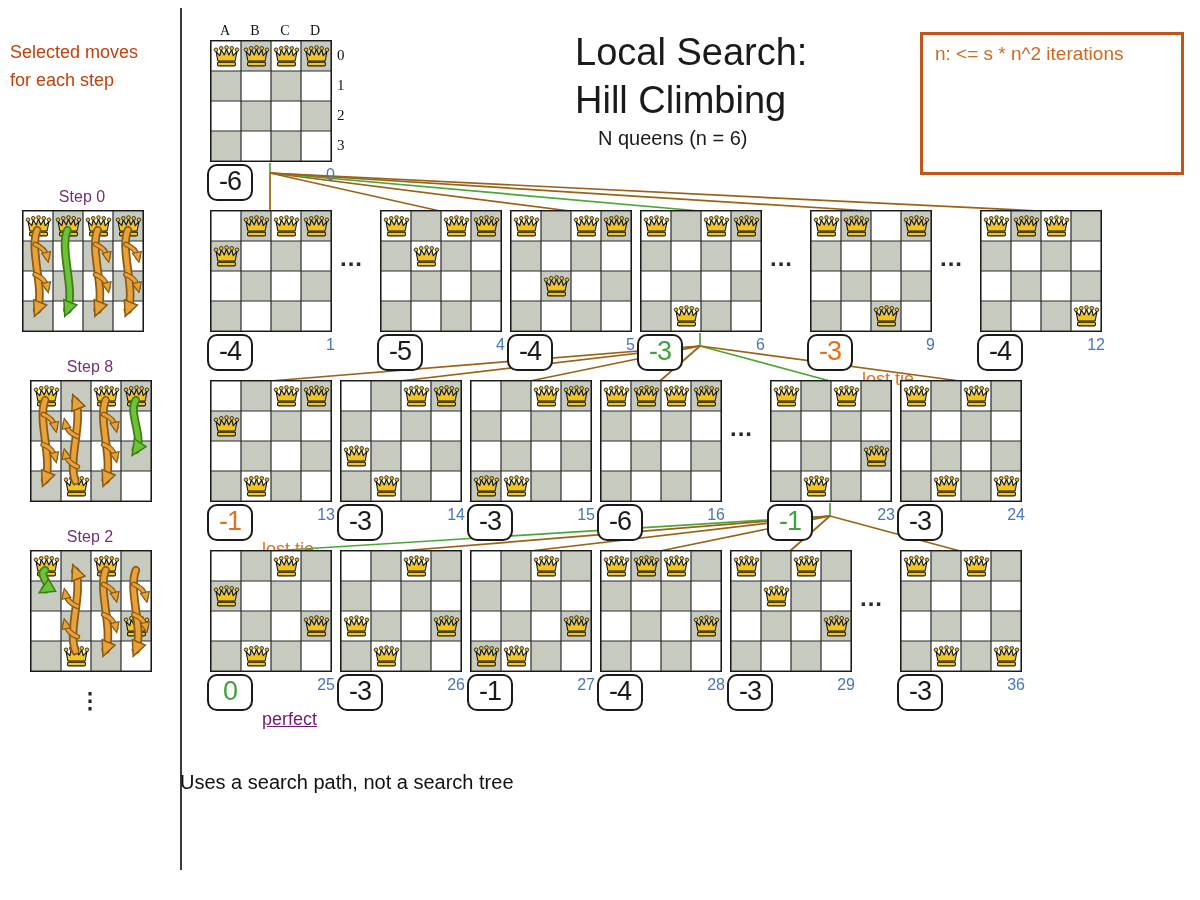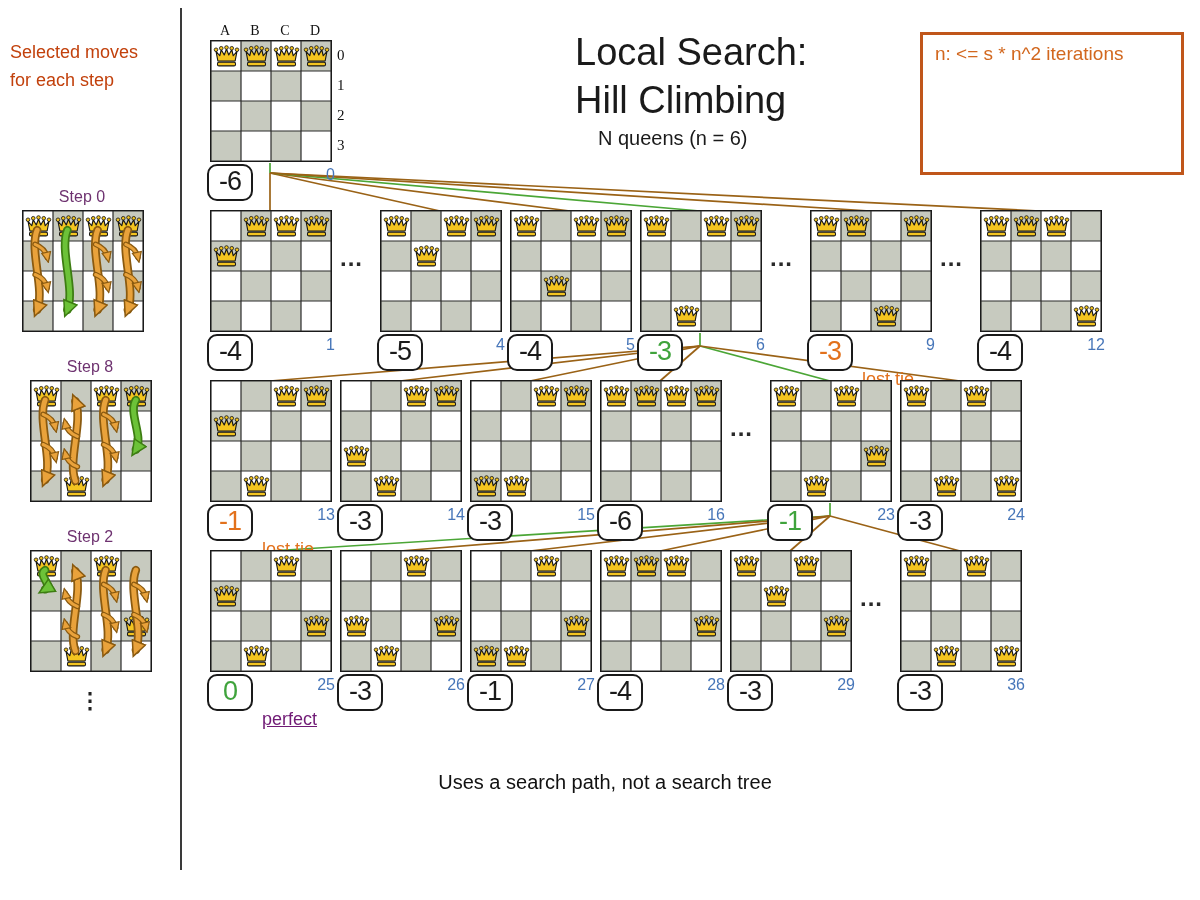--- a/index.html
+++ b/index.html
@@ -47,21 +47,21 @@
   .arrows{position:absolute;left:0;top:0;pointer-events:none;}
 
   
   .title{position:absolute;left:575px;top:28px;font-size:38px;line-height:48px;color:#1a1a1a;}
   .subtitle{position:absolute;left:598px;top:127px;font-size:20px;color:#1a1a1a;}
   .note{position:absolute;left:920px;top:32px;width:264px;height:143px;
     border:3px solid #c0561a;box-sizing:border-box;padding:8px 12px;font-size:19px;color:#d2671e;}
 
   .dots{position:absolute;font-size:24px;font-weight:bold;color:#2a2a2a;letter-spacing:1px;}
 
-  .footer{position:absolute;left:180px;right:170px;top:768px;text-align:center;
+  .footer{position:absolute;left:180px;right:170px;top:768px;text-align:left;
     font-size:20px;line-height:28px;color:#111;}
 
   #connectors{position:absolute;left:0;top:0;}
   .ln-brown{stroke:#9a6216;stroke-width:1.7;fill:none;}
   .ln-green{stroke:#4ba636;stroke-width:1.7;fill:none;}
 </style>
 </head>
 <body>
 
 <div id="canvas">

